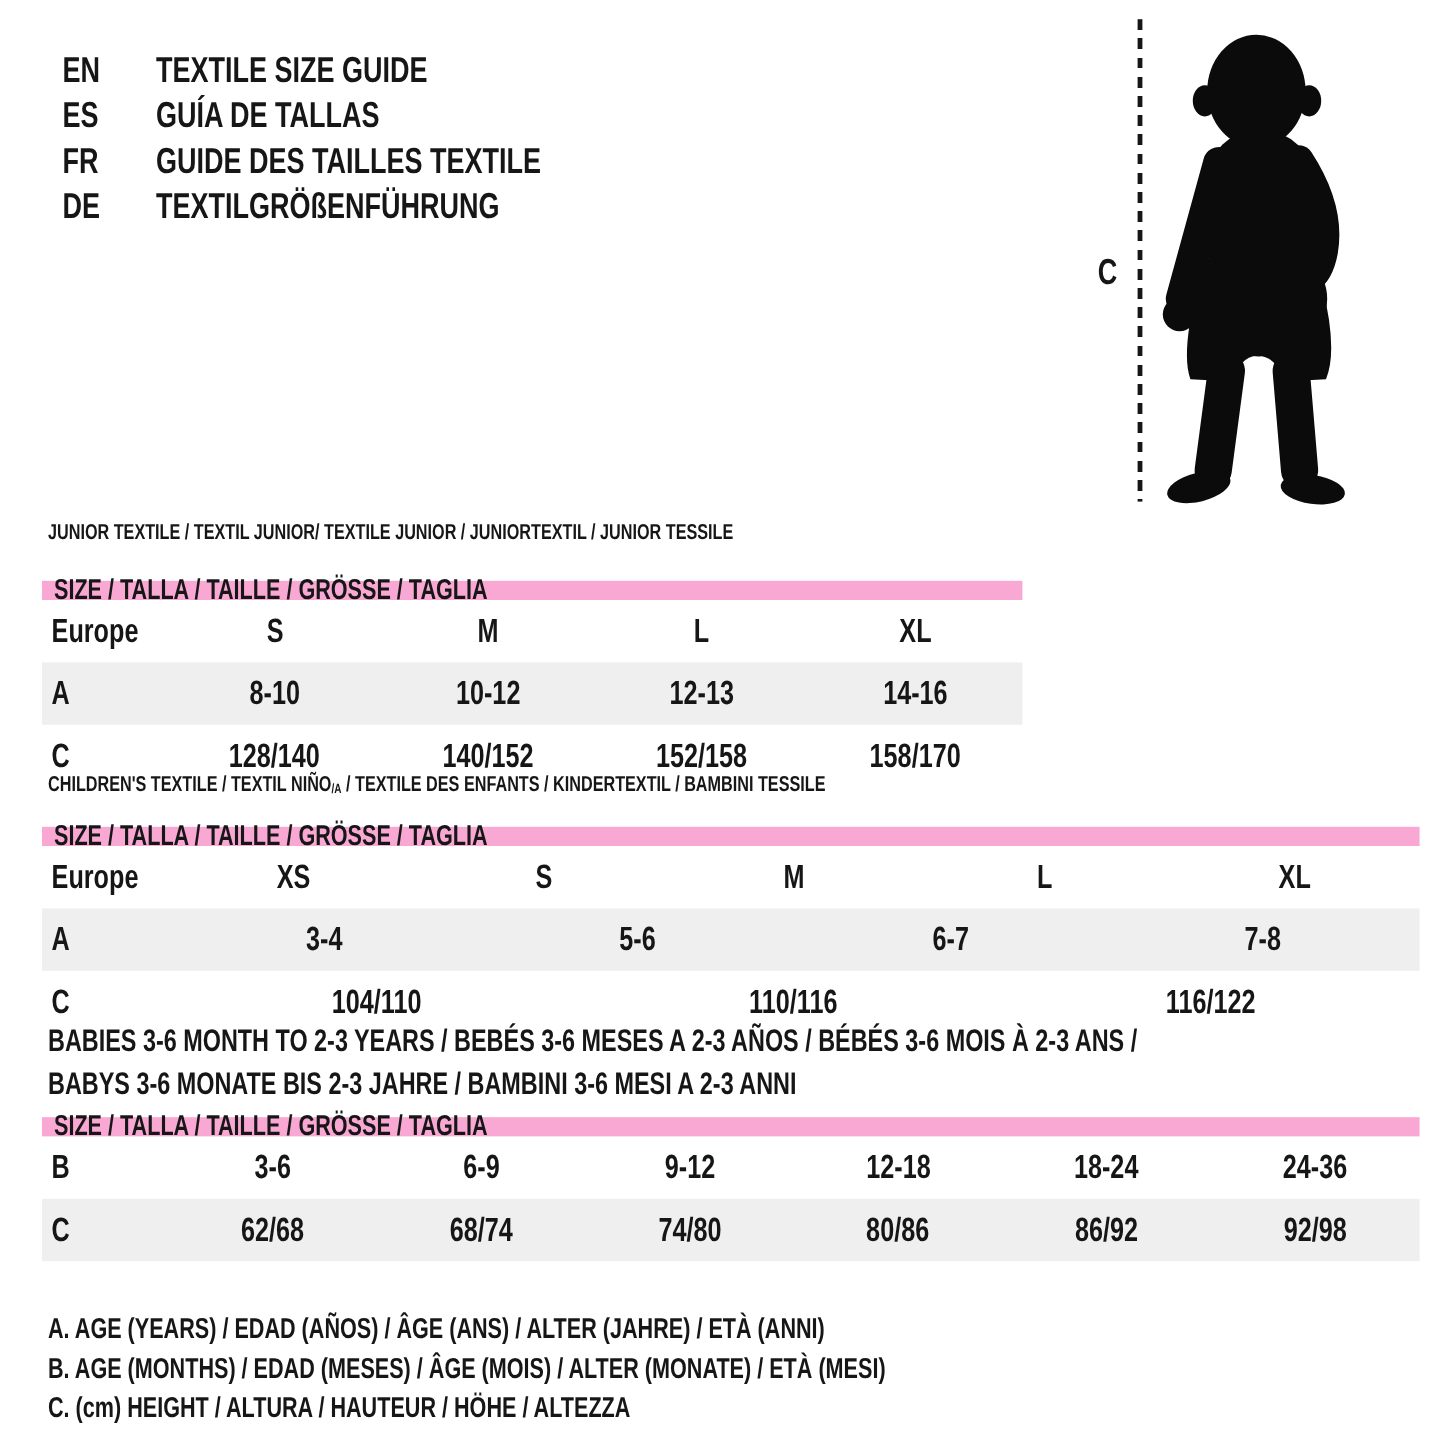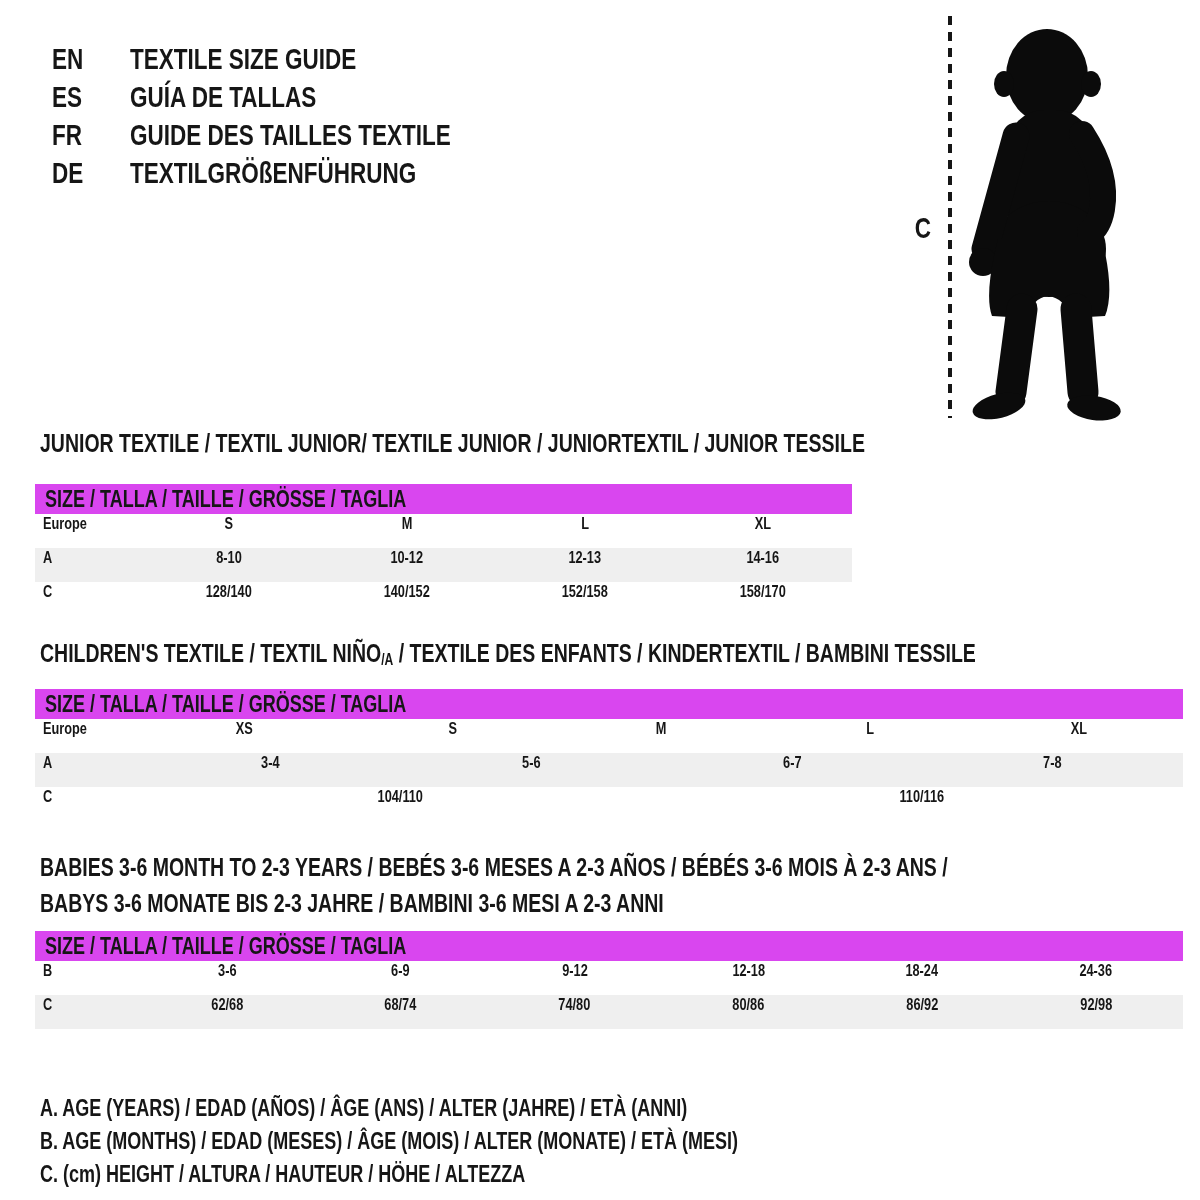--- a/index.html
+++ b/index.html
@@ -21,28 +21,28 @@
 
   
   .dashline{
     left:948px;top:16px;width:4px;height:402px;
     background:repeating-linear-gradient(to bottom,#161616 0 9px,transparent 9px 16px);
   }
   .fig-c{left:912px;top:212px;font-size:30px;line-height:32px}
   .baby{left:952px;top:14px}
 
   
-  .tbl-title{font-size:26px;line-height:30px}
+  .tbl-title{font-size:18px;line-height:30px}
   .tbl-title-2l{font-size:26px;line-height:36px}
   .tbl-title sub,.sub-small{font-size:0.62em;font-weight:700;vertical-align:baseline;position:relative;top:0.18em}
   .sizebar{
-    background:#d946ef;height:30px;display:flex;align-items:center;
+    background:#f9a8d4;height:16px;display:flex;align-items:center;
     padding-left:10px;font-size:24px;box-sizing:border-box;
   }
-  .trow{display:flex;height:34px;align-items:flex-start;font-size:17px}
+  .trow{display:flex;height:52px;align-items:center;font-size:28px}
   .trow.alt{background:#efefef}
   .rlabel{flex:0 0 105px;padding-left:8px;box-sizing:border-box;display:flex;justify-content:flex-start}
   .cell{flex:1 1 0;display:flex;justify-content:center}
 
   
   .legend-row{height:33px;display:flex;align-items:center;font-size:24px}
 </style>
 </head>
 <body>
 
@@ -190,20 +190,23 @@
   <div class="trow">
     <span class="rlabel">
         <span class="cond-l">C</span>
       </span>
     <span class="cell">
         <span class="cond">104/110</span>
       </span>
     <span class="cell">
         <span class="cond">110/116</span>
       </span>
+    <span class="cell">
+        <span class="cond">116/122</span>
+      </span>
   </div>
 </div>
 
 <div class="abs tbl-title-2l" style="left:40px;top:849px">
   <div><span class="cond-l">BABIES 3-6 MONTH TO 2-3 YEARS / BEBÉS 3-6 MESES A 2-3 AÑOS / BÉBÉS 3-6 MOIS À 2-3 ANS /</span></div>
   <div><span class="cond-l">BABYS 3-6 MONATE BIS 2-3 JAHRE / BAMBINI 3-6 MESI A 2-3 ANNI</span></div>
 </div>
 <div class="abs" style="left:35px;top:931px;width:1148px">
   <div class="sizebar">
     <span class="cond-l">SIZE / TALLA / TAILLE / GRÖSSE / TAGLIA</span>

